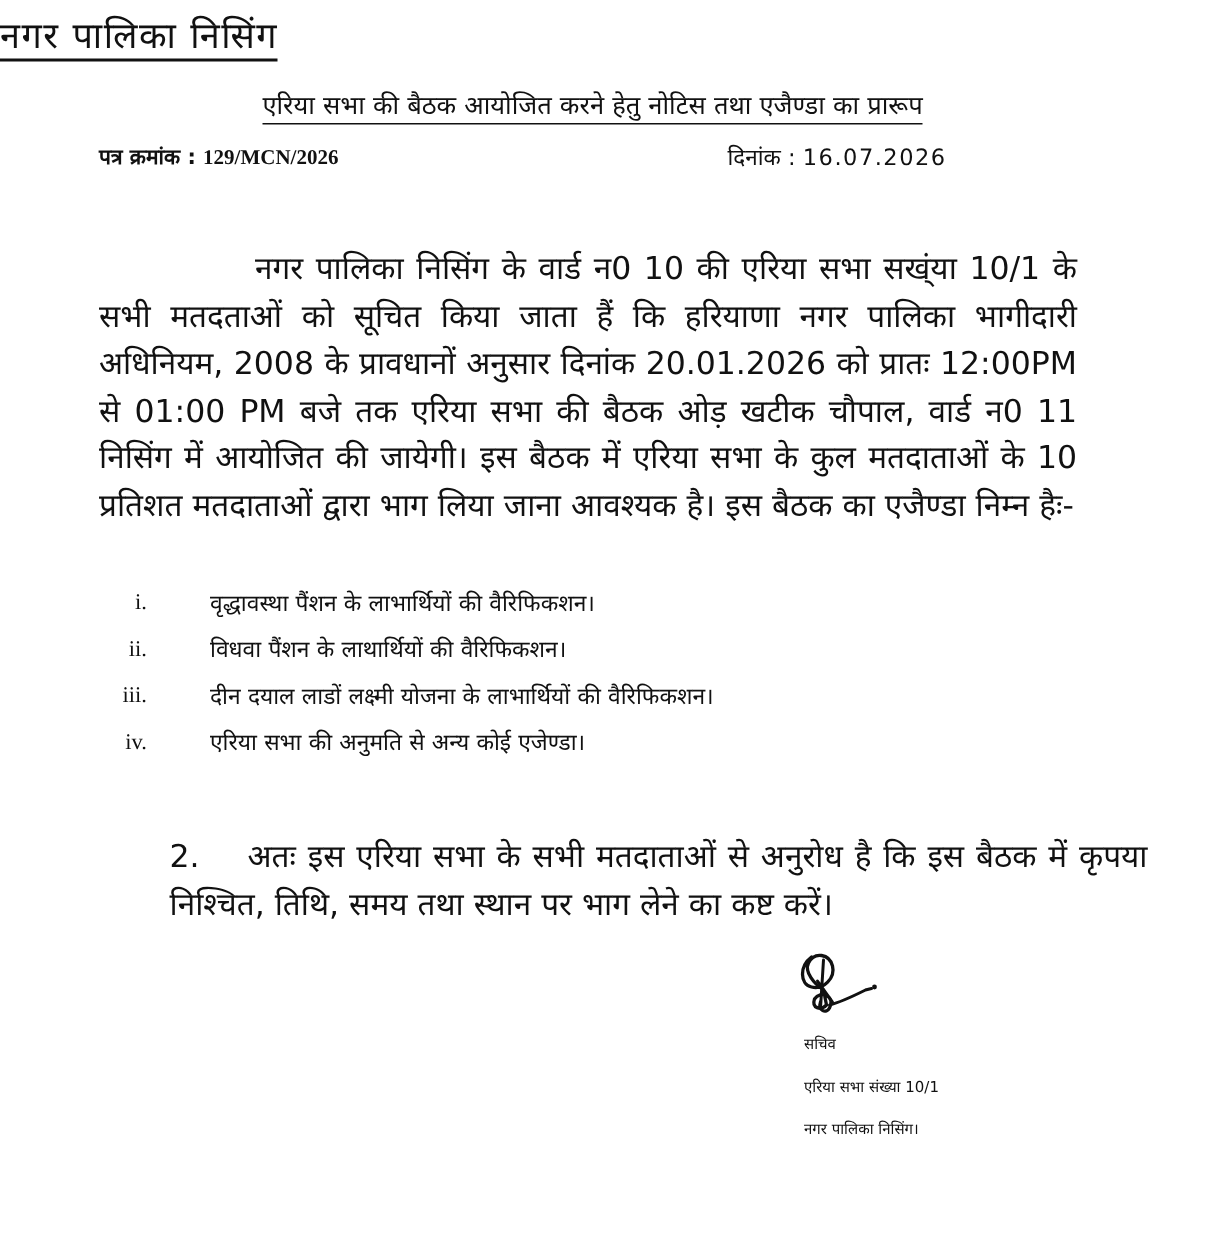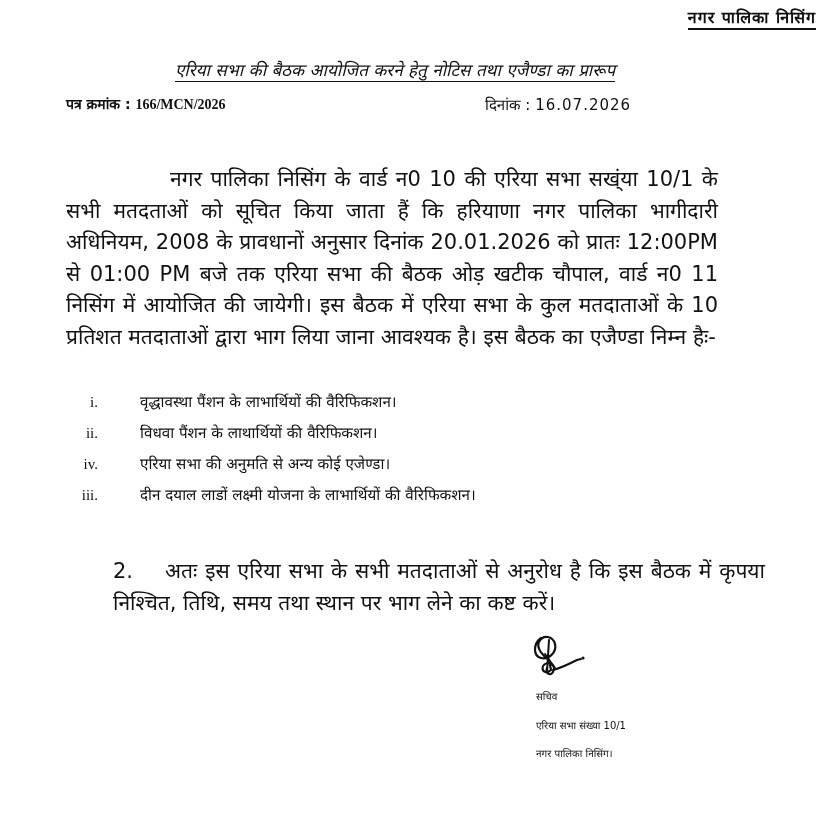--- a/index.html
+++ b/index.html
@@ -2,28 +2,27 @@
 <html><head>
   <meta charset="utf-8">
   <style>
     html, body { margin: 0; padding: 0; background: #ffffff; }
     body {
       width: 816px; height: 837px; position: relative; overflow: hidden;
       font-family: "DejaVu Sans", "Liberation Sans", sans-serif;
       color: #111;
     }
     .title {
-      position: absolute; top: 6px; left: 0; width: 816px; text-align: right;
-      font-size: 16px; font-weight: bold; letter-spacing: 1px;
+      position: absolute; top: 6px; left: 0; width: 816px; text-align: left;
+      font-size: 24px; font-weight: normal; letter-spacing: 1px;
     }
     .title span { border-bottom: 2px solid #111; padding-bottom: 1px; }
     .subtitle {
       position: absolute; top: 58px; left: 0; width: 790px; text-align: center;
       font-size: 17px;
-      font-style: italic;
     }
     .subtitle span { border-bottom: 1.5px solid #111; padding-bottom: 1px; }
     .ref {
       position: absolute; top: 94px; left: 66px; font-size: 14px; font-weight: bold;
     }
     .ref .num { font-family: "Liberation Serif", serif; font-size: 14px; }
     .date {
       position: absolute; top: 94px; left: 485px; font-size: 15px;
     }
     .date .val { letter-spacing: 1px; }
@@ -52,46 +51,46 @@
 <div class="title">
   <span>नगर पालिका निसिंग</span>
 </div>
 
 <div class="subtitle">
   <span>एरिया सभा की बैठक आयोजित करने हेतु नोटिस तथा एजैण्डा का प्रारूप</span>
 </div>
 
 <div class="ref">
   <span>पत्र क्रमांक :</span>
-  <span class="num">166/MCN/2026</span>
+  <span class="num">129/MCN/2026</span>
 </div>
 
 <div class="date">
   <span>दिनांक :</span>
   <span class="val">16.07.2026</span>
 </div>
 
 <div class="para p1">नगर पालिका निसिंग के वार्ड न0 10 की एरिया सभा सख्ंया 10/1 के सभी मतदताओं को सूचित किया जाता हैं कि हरियाणा नगर पालिका भागीदारी अधिनियम, 2008 के प्रावधानों अनुसार दिनांक 20.01.2026 को प्रातः 12:00PM से 01:00 PM बजे तक एरिया सभा की बैठक ओड़ खटीक चौपाल, वार्ड न0 11 निसिंग में आयोजित की जायेगी। इस बैठक में एरिया सभा के कुल मतदाताओं के 10 प्रतिशत मतदाताओं द्वारा भाग लिया जाना आवश्यक है। इस बैठक का एजैण्डा निम्न हैः-</div>
 
 <div class="agenda">
   <div class="item">
     <span class="num">i.</span>
     <span class="txt">वृद्धावस्था पैंशन के लाभार्थियों की वैरिफिकशन।</span>
   </div>
   <div class="item">
     <span class="num">ii.</span>
     <span class="txt">विधवा पैंशन के लाथार्थियों की वैरिफिकशन।</span>
   </div>
   <div class="item">
+    <span class="num">iii.</span>
+    <span class="txt">दीन दयाल लाडों लक्ष्मी योजना के लाभार्थियों की वैरिफिकशन।</span>
+  </div>
+  <div class="item">
     <span class="num">iv.</span>
     <span class="txt">एरिया सभा की अनुमति से अन्य कोई एजेण्डा।</span>
-  </div>
-  <div class="item">
-    <span class="num">iii.</span>
-    <span class="txt">दीन दयाल लाडों लक्ष्मी योजना के लाभार्थियों की वैरिफिकशन।</span>
   </div>
 </div>
 
 <div class="para p2">
   <span class="lead">2.</span><span>अतः इस एरिया सभा के सभी मतदाताओं से अनुरोध है कि इस बैठक में कृपया निश्चित, तिथि, समय तथा स्थान पर भाग लेने का कष्ट करें।</span>
 </div>
 
 <div class="sig">
   <svg width="56" height="44" viewBox="0 0 56 44">
     <path d="M10 4 C2 10, 2 22, 10 24 C18 26, 26 18, 24 10 C22 2, 12 0, 8 8 C5 14, 12 22, 18 26 L20 36 C16 40, 10 38, 12 32 C16 26, 26 30, 22 38 C20 42, 14 40, 16 34" fill="none" stroke="#111" stroke-width="2.2" stroke-linecap="round"></path>

